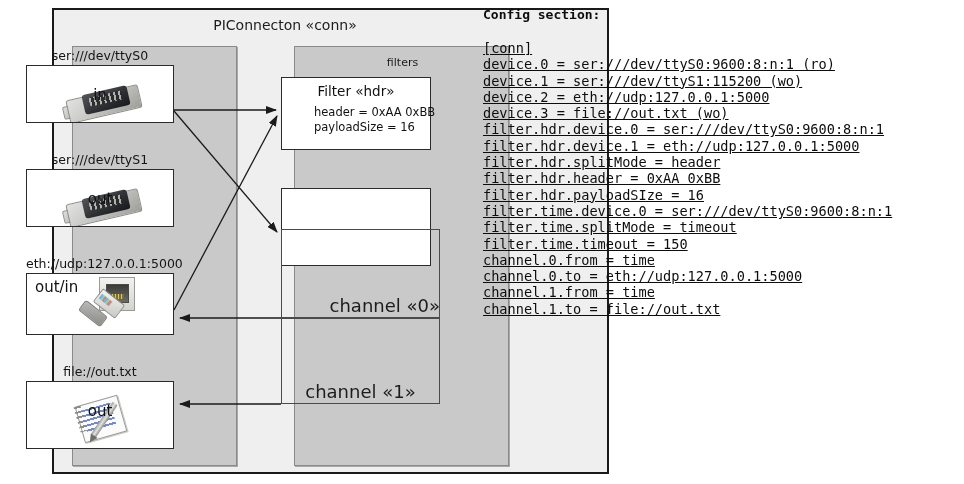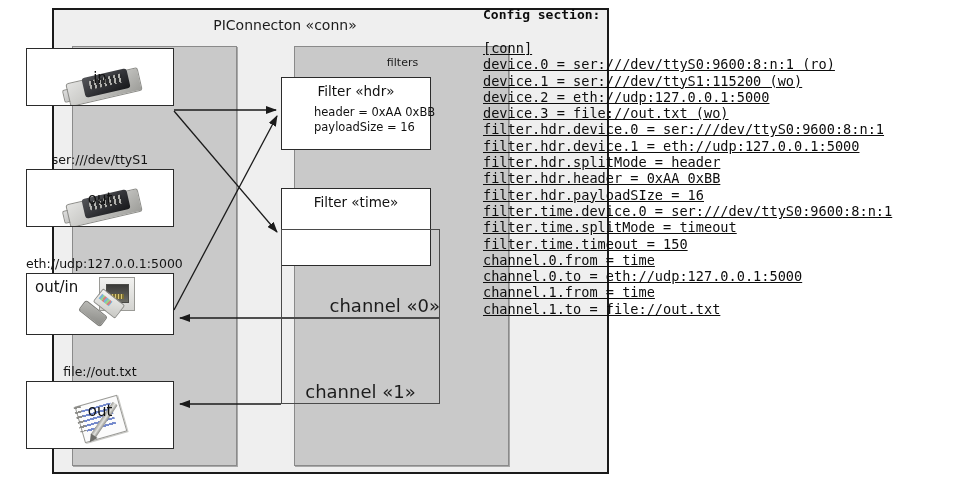--- a/index.html
+++ b/index.html
@@ -123,20 +123,21 @@
   <div id="conn-title">PIConnecton «conn»</div>
 
   <div id="devices-panel"></div>
 
   <div id="filters-panel">
     <div id="filters-title">filters</div>
   </div>
 </div>
 
 <div class="dev" style="left:26px;top:48px;">
+  <div class="dev-label">ser:///dev/ttyS0</div>
   <div class="dev-box">
     <div class="dev-mode mode-center">in</div>
     <div class="icon-serial">
       <div class="tail"></div>
         <div class="body"></div>
       <div class="shell"></div>
         <div class="pins"></div>
     </div>
   </div>
 </div>
@@ -183,21 +184,20 @@
 
 <div class="filter-box" style="left:281px;top:77px;height:73px;">
   <div class="filter-title">Filter «hdr»</div>
   <div class="filter-props">
     <div class="filter-prop">header = 0xAA 0xBB</div>
     <div class="filter-prop">payloadSize = 16</div>
   </div>
 </div>
 
 <div class="filter-box" style="left:281px;top:188px;height:78px;">
-  <div class="filter-title">Filter «time»</div>
 </div>
 
 <div class="channel-box" style="left:281px;top:229px;width:159px;height:89px;"></div>
 <div class="channel-box" style="left:281px;top:318px;width:159px;height:86px;"></div>
 <div class="channel-label" style="left:281px;width:159px;text-align:right;top:295px;">channel «0»</div>
 <div class="channel-label" style="left:281px;width:159px;text-align:center;top:381px;">channel «1»</div>
 
 <svg id="wires" viewBox="0 0 480 484">
   <defs>
     <marker id="ah" markerWidth="11" markerHeight="8" refX="10" refY="4" orient="auto" markerUnits="userSpaceOnUse">

